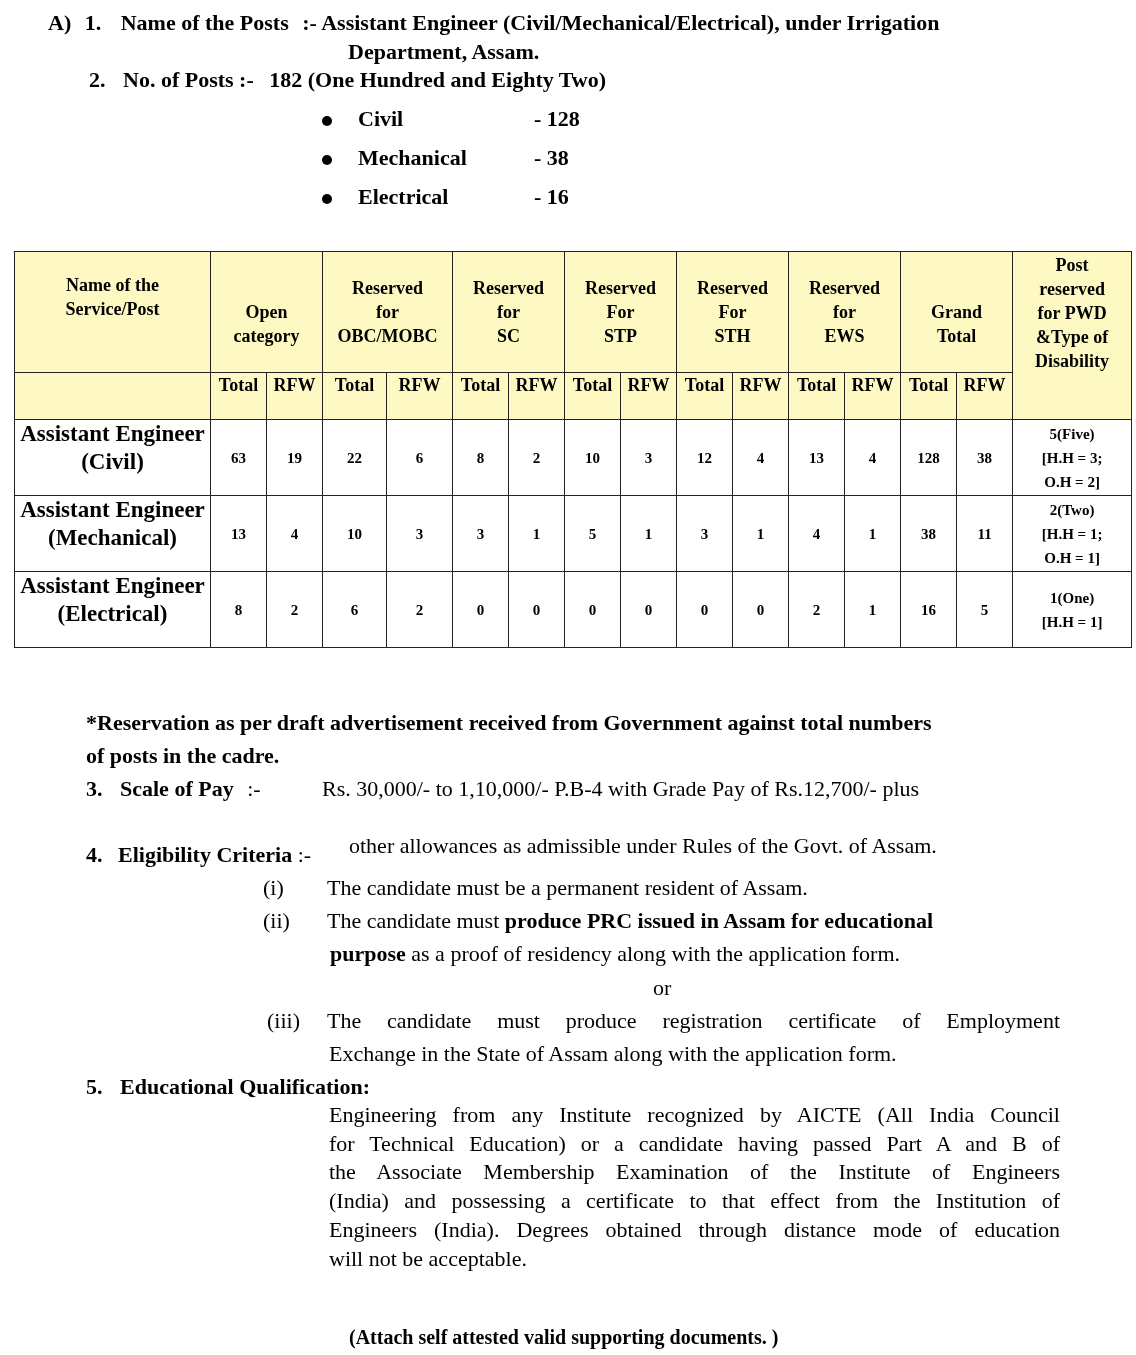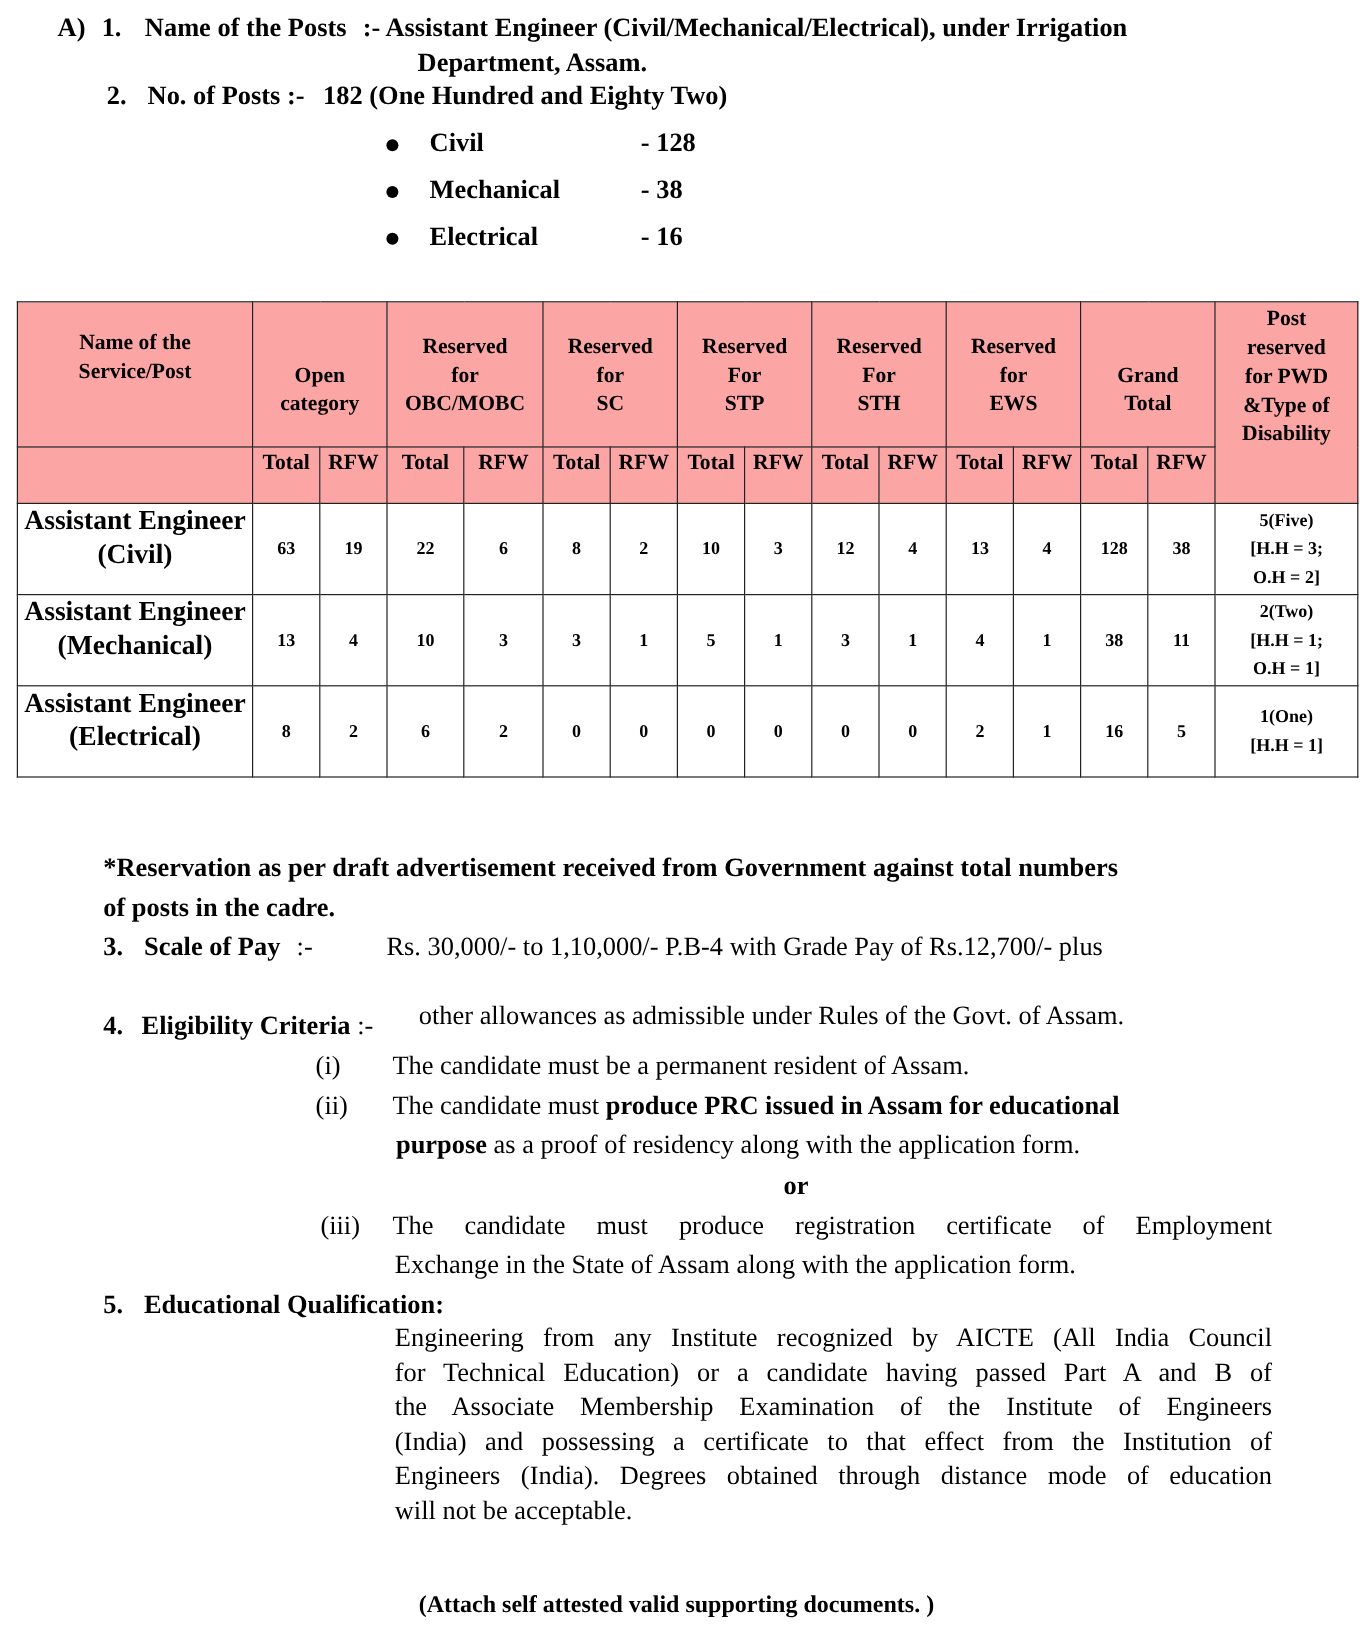--- a/index.html
+++ b/index.html
@@ -16,21 +16,21 @@
   
   table.res {
     position: absolute; left: 14px; top: 251px; width: 1117px;
     border-collapse: collapse; table-layout: fixed;
     font-family: "Liberation Serif", serif; font-weight: bold; font-size: 18px;
   }
   table.res td, table.res th {
     border: 1.5px solid #222; text-align: center; vertical-align: middle; padding: 0;
     line-height: 24px;
   }
-  table.res thead th { background: #fca5a5; font-weight: bold; }
+  table.res thead th { background: #fef9c3; font-weight: bold; }
   table.res .sub th { height: 46px; vertical-align: top; padding-top: 0px; }
   table.res .row td { height: 75px; font-size: 15px; }
   table.res td.name { line-height: 28px; font-size: 23px; }
   table.res .hdr-top th { height: 120px; }
   table.res th.noTop { border-top: 1px solid #e3e3e3; }
 </style>
 </head>
 <body>
 
 <div class="abs t22 b" style="left:48px; top:9px;">
@@ -247,21 +247,21 @@
 <div class="abs t22" style="left:327px; top:874px;">The candidate must be a permanent resident of Assam.</div>
 
 <div class="abs t22" style="left:263px; top:907px;">(ii)</div>
 <div class="abs t22" style="left:327px; top:907px;">
   <span>The candidate must </span><span class="b">produce PRC issued in Assam for educational</span>
 </div>
 <div class="abs t22" style="left:330px; top:940px;">
   <span class="b">purpose</span><span> as a proof of residency along with the application form.</span>
 </div>
 
-<div class="abs t22" style="left:653px; top:974px;font-weight:bold;">or</div>
+<div class="abs t22" style="left:653px; top:974px;">or</div>
 
 <div class="abs t22" style="left:267px; top:1007px;">(iii)</div>
 <div class="abs t22" style="left:327px; top:1007px; width:733px; white-space:normal; text-align:justify; text-align-last:justify;">The candidate must produce registration certificate of Employment</div>
 <div class="abs t22" style="left:329px; top:1040px;">Exchange in the State of Assam along with the application form.</div>
 
 <div class="abs t22 b" style="left:86px; top:1073px;">
   <span>5.</span>
   <span class="u" style="margin-left:12px;">Educational Qualification</span><span>:</span>
 </div>
 

